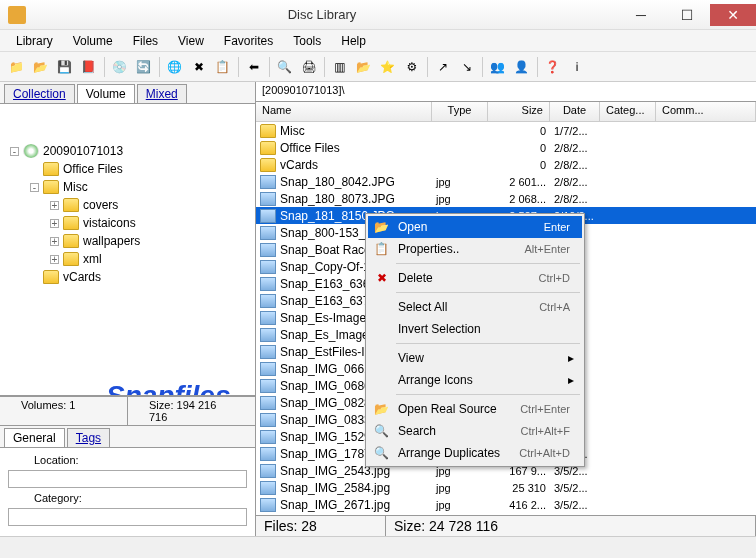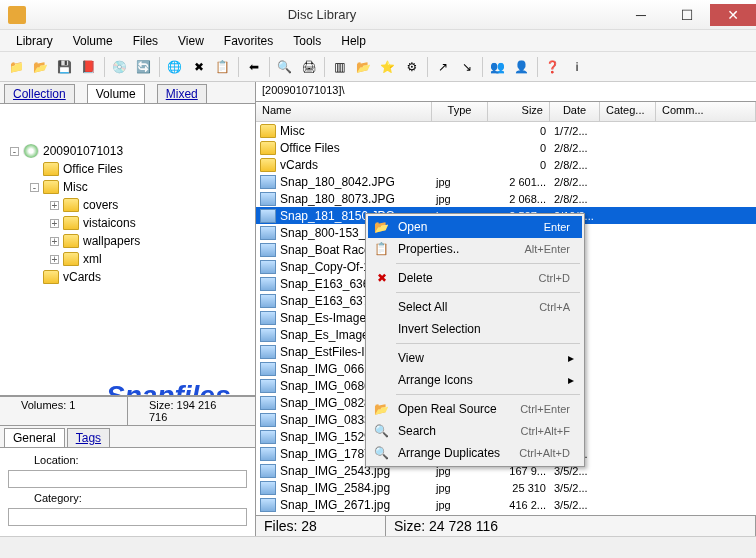--- a/index.html
+++ b/index.html
@@ -11,21 +11,21 @@
 .winbtn { width: 46px; height: 22px; display: flex; align-items: center; justify-content: center; font-size: 14px; font-family: Arial; cursor: default; }
 .winbtn.close { background: #c75050; color: #fff; }
 .winbtn.min, .winbtn.max { color: #333; }
 .menubar { height: 22px; background: #f5f5f5; display: flex; align-items: center; padding: 0 8px; border-bottom: 1px solid #ddd; gap: 4px; }
 .menubar span { padding: 2px 8px; cursor: default; }
 .toolbar { height: 30px; background: #f5f5f5; display: flex; align-items: center; padding: 2px 6px; border-bottom: 1px solid #ccc; gap: 2px; }
 .tbtn { width: 22px; height: 22px; display: flex; align-items: center; justify-content: center; border: 1px solid transparent; cursor: default; }
 .tsep { width: 1px; height: 20px; background: #ccc; margin: 0 2px; }
 .main { display: flex; height: calc(100% - 104px); }
 .leftpanel { width: 256px; border-right: 1px solid #999; display: flex; flex-direction: column; }
-.tabs { height: 22px; display: flex; border-bottom: 1px solid #999; background: #f5f5f5; padding: 2px 4px 0; gap: 12px; }
+.tabs { height: 22px; display: flex; border-bottom: 1px solid #999; background: #f5f5f5; padding: 2px 4px 0; gap: 2px; }
 .tab { padding: 2px 8px; border: 1px solid #999; border-bottom: none; background: #fff; cursor: default; }
 .tab.active { background: #fff; }
 .tab.inactive { background: #eee; text-decoration: underline; color: #00a; }
 .tree { flex: 1; overflow: auto; padding: 6px; border-bottom: 1px solid #999; background: #fff; position: relative; }
 .treenode { display: flex; align-items: center; height: 18px; cursor: default; }
 .expander { width: 14px; text-align: center; color: #666; font-size: 10px; border: 1px solid #aaa; width: 9px; height: 9px; line-height: 7px; margin-right: 4px; }
 .nodeicon { width: 16px; height: 14px; margin-right: 4px; display: inline-block; }
 .folder-icon { background: linear-gradient(#ffe680,#f5c430); border: 1px solid #c9a020; border-radius: 2px 2px 0 0; }
 .disc-icon { background: radial-gradient(circle,#fff 20%,#8c8 60%,#ddd 70%); border-radius: 50%; }
 .volrow { display: flex; border-top: 1px solid #999; border-bottom: 1px solid #999; }

